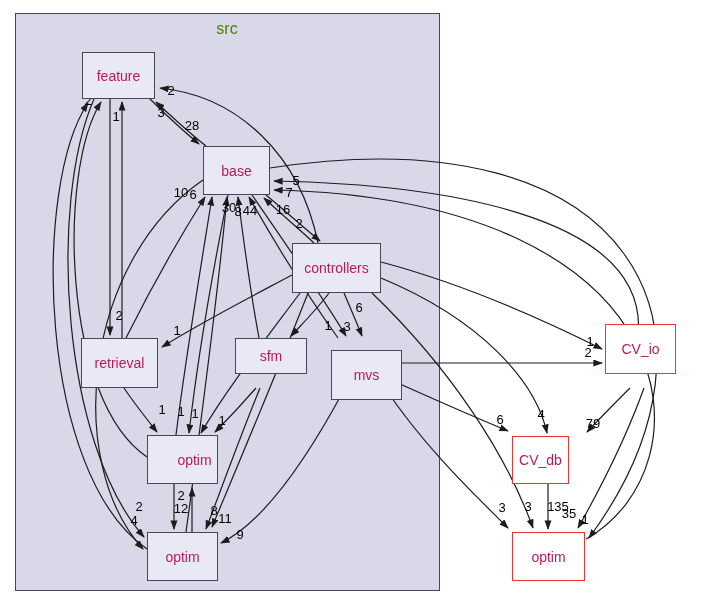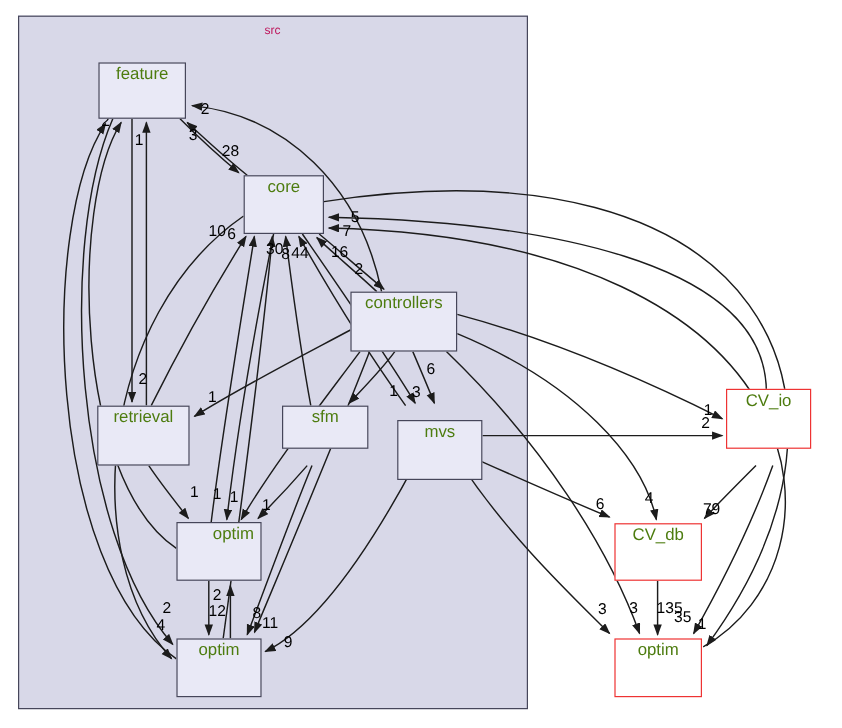--- a/index.html
+++ b/index.html
@@ -1,22 +1,22 @@
 <!DOCTYPE html>
 <html><head>
 <meta charset="utf-8">
 <style>
   html,body{margin:0;padding:0;background:#ffffff;}
   #stage{position:relative;width:702px;height:607px;background:#ffffff;overflow:hidden;
          font-family:"Liberation Sans","DejaVu Sans",sans-serif;}
   #cluster{position:absolute;border:1.4px solid #46465a;background:#d8d8e8;box-sizing:border-box;}
-  #cluster-label{position:absolute;transform:translate(-50%,0);font-size:10px;color:#be185d;}
+  #cluster-label{position:absolute;transform:translate(-50%,0);font-size:16px;color:#4d7c0f;}
   #edge-layer{position:absolute;left:0;top:0;width:702px;height:607px;}
-  .node{position:absolute;box-sizing:border-box;display:flex;align-items:flex-start;justify-content:center;
-        font-size:14px;color:#4d7c0f;cursor:pointer;}
+  .node{position:absolute;box-sizing:border-box;display:flex;align-items:center;justify-content:center;
+        font-size:14px;color:#be185d;cursor:pointer;}
   .node.internal{background:#e9e9f6;border:1.3px solid #46465a;}
   .node.external{background:#ffffff;border:1.5px solid #ee3333;}
   .edge-label{font-size:13px;fill:#000;}
 </style>
 </head>
 <body>
 
 <div id="stage">
   <div id="cluster" style="left: 15px; top: 13px; width: 425px; height: 578px;"></div>
   <span id="cluster-label" style="left: 227px; top: 20px;">src</span>
@@ -110,21 +110,21 @@
         <text x="585" y="524" class="edge-label" text-anchor="middle">1</text>
         <text x="590" y="346" class="edge-label" text-anchor="middle">1</text>
         <text x="588" y="357" class="edge-label" text-anchor="middle">2</text>
       </g>
   </svg>
   <div id="node-layer">
       <div class="node internal" style="left: 82px; top: 52px; width: 73px; height: 47px;">
         <span>feature</span>
       </div>
       <div class="node internal" style="left: 203px; top: 146px; width: 67px; height: 49px;">
-        <span>core</span>
+        <span>base</span>
       </div>
       <div class="node internal" style="left: 292px; top: 243px; width: 89px; height: 50px;">
         <span>controllers</span>
       </div>
       <div class="node internal" style="left: 81px; top: 338px; width: 77px; height: 50px;">
         <span>retrieval</span>
       </div>
       <div class="node internal" style="left: 235px; top: 338px; width: 72px; height: 36px;">
         <span>sfm</span>
       </div>
@@ -133,20 +133,20 @@
       </div>
       <div class="node internal" style="left: 147px; top: 435px; width: 71px; height: 49px; padding-left: 24px;">
         <span>optim</span>
       </div>
       <div class="node internal" style="left: 147px; top: 532px; width: 71px; height: 49px;">
         <span>optim</span>
       </div>
       <div class="node external" style="left: 605px; top: 324px; width: 71px; height: 50px;">
         <span>CV_io</span>
       </div>
-      <div class="node external" style="left: 512px; top: 436px; width: 73px; height: 48px;">
+      <div class="node external" style="left: 512px; top: 436px; width: 57px; height: 48px;">
         <span>CV_db</span>
       </div>
       <div class="node external" style="left: 512px; top: 532px; width: 73px; height: 49px;">
         <span>optim</span>
       </div>
     </div>
 </div>
 
 </body></html>

